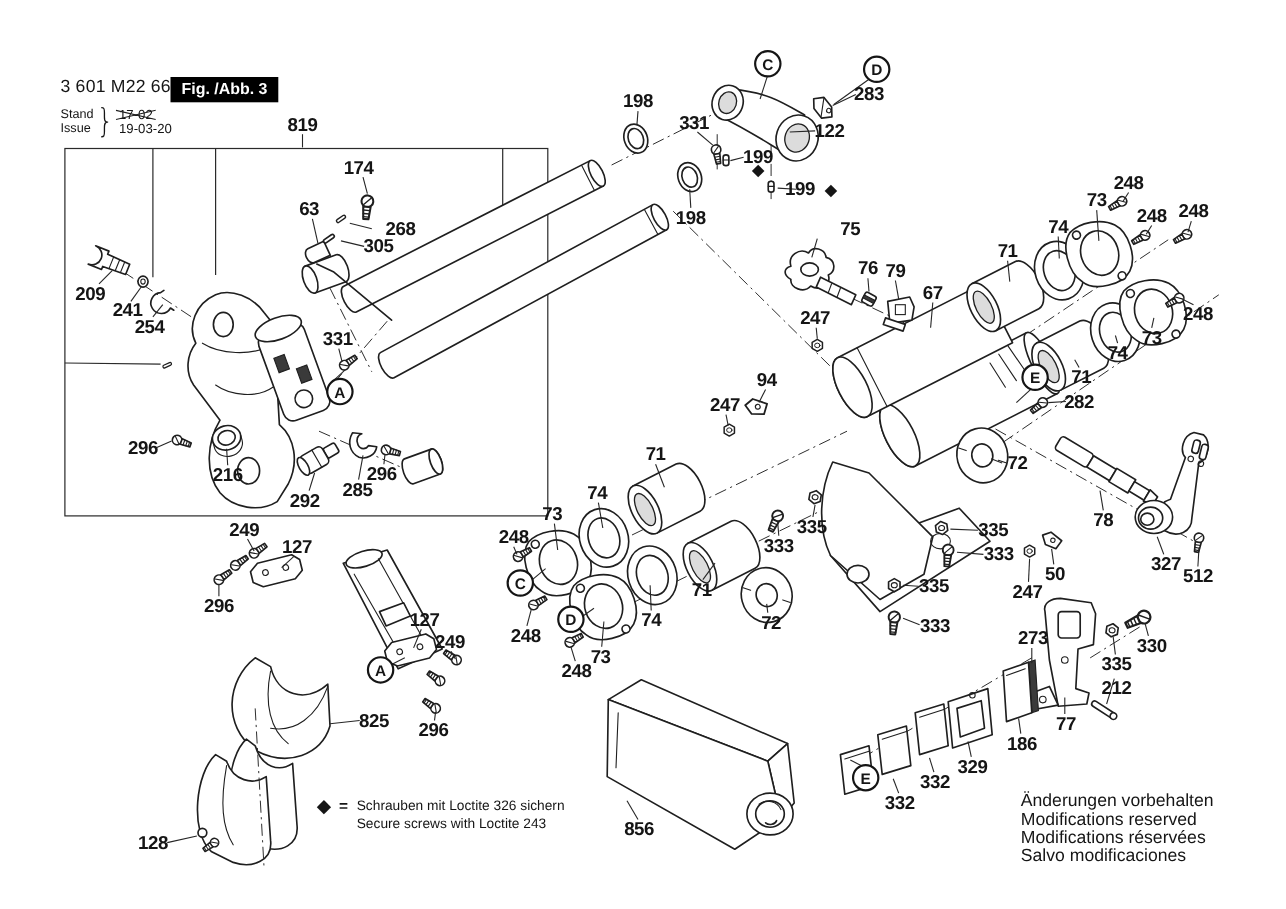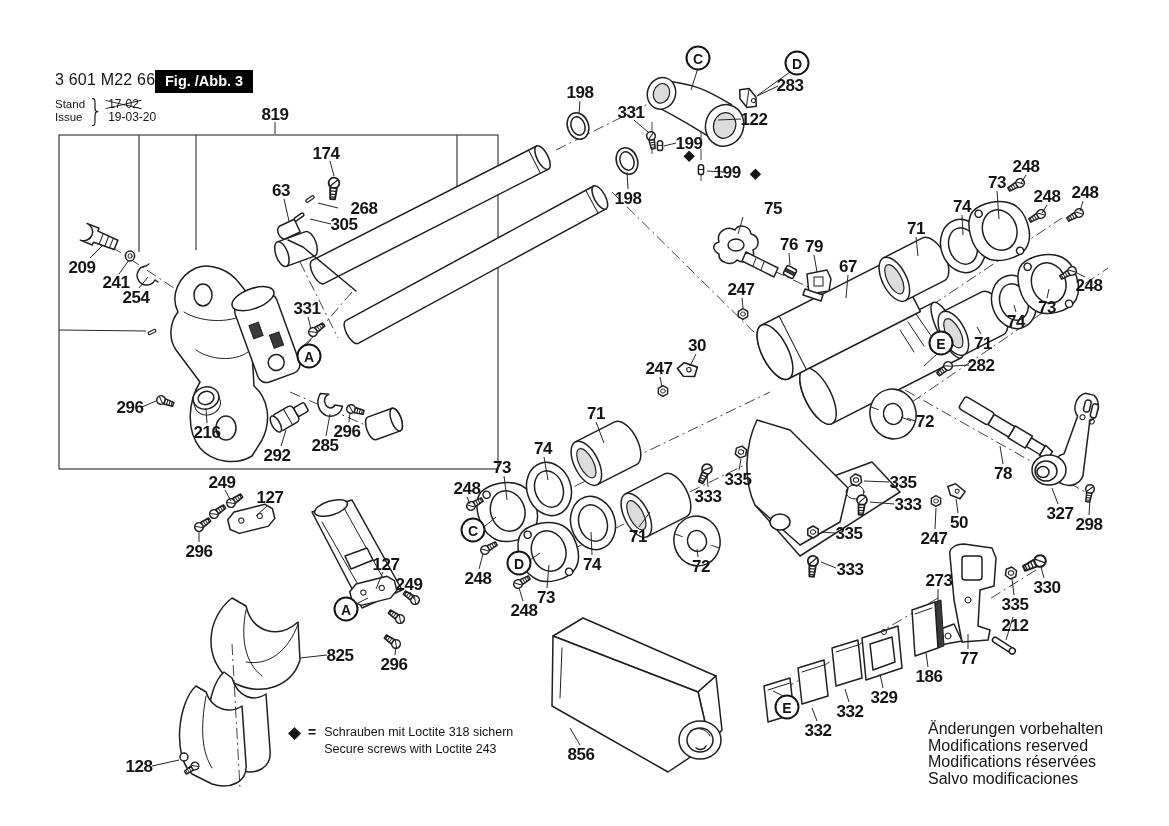--- a/index.html
+++ b/index.html
@@ -521,41 +521,41 @@
       <div class="plabel" style="left: 916px; top: 228px;">71</div>
       <div class="plabel" style="left: 962px; top: 206px;">74</div>
       <div class="plabel" style="left: 997px; top: 182px;">73</div>
       <div class="plabel" style="left: 1026px; top: 166px;">248</div>
       <div class="plabel" style="left: 1047px; top: 196px;">248</div>
       <div class="plabel" style="left: 1085px; top: 192px;">248</div>
       <div class="plabel" style="left: 1089px; top: 285px;">248</div>
       <div class="plabel" style="left: 1047px; top: 307px;">73</div>
       <div class="plabel" style="left: 1016px; top: 321px;">74</div>
       <div class="plabel" style="left: 983px; top: 343px;">71</div>
-      <div class="plabel" style="left: 697px; top: 345px;">30</div>
+      <div class="plabel" style="left: 697px; top: 345px;">94</div>
       <div class="plabel" style="left: 659px; top: 368px;">247</div>
       <div class="plabel" style="left: 981px; top: 365px;">282</div>
       <div class="plabel" style="left: 596px; top: 413px;">71</div>
       <div class="plabel" style="left: 543px; top: 448px;">74</div>
       <div class="plabel" style="left: 502px; top: 467px;">73</div>
       <div class="plabel" style="left: 467px; top: 488px;">248</div>
       <div class="plabel" style="left: 478px; top: 578px;">248</div>
       <div class="plabel" style="left: 592px; top: 564px;">74</div>
       <div class="plabel" style="left: 546px; top: 597px;">73</div>
       <div class="plabel" style="left: 524px; top: 610px;">248</div>
       <div class="plabel" style="left: 638px; top: 536px;">71</div>
       <div class="plabel" style="left: 701px; top: 566px;">72</div>
       <div class="plabel" style="left: 708px; top: 496px;">333</div>
       <div class="plabel" style="left: 738px; top: 479px;">335</div>
       <div class="plabel" style="left: 903px; top: 482px;">335</div>
       <div class="plabel" style="left: 908px; top: 504px;">333</div>
       <div class="plabel" style="left: 925px; top: 421px;">72</div>
       <div class="plabel" style="left: 1003px; top: 473px;">78</div>
       <div class="plabel" style="left: 1060px; top: 513px;">327</div>
-      <div class="plabel" style="left: 1089px; top: 524px;">298</div>
+      <div class="plabel" style="left: 1089px; top: 524px;">512</div>
       <div class="plabel" style="left: 959px; top: 522px;">50</div>
       <div class="plabel" style="left: 934px; top: 538px;">247</div>
       <div class="plabel" style="left: 849px; top: 533px;">335</div>
       <div class="plabel" style="left: 850px; top: 569px;">333</div>
       <div class="plabel" style="left: 939px; top: 580px;">273</div>
       <div class="plabel" style="left: 1047px; top: 587px;">330</div>
       <div class="plabel" style="left: 1015px; top: 604px;">335</div>
       <div class="plabel" style="left: 1015px; top: 625px;">212</div>
       <div class="plabel" style="left: 969px; top: 658px;">77</div>
       <div class="plabel" style="left: 929px; top: 676px;">186</div>
@@ -586,21 +586,21 @@
       <div>19-03-20</div>
     </div>
   </div>
 </div>
 <div id="figbox">Fig. /Abb. 3</div>
 
 <div id="legend">
   <span class="sym">◆</span>
   <span class="eq">=</span>
   <span class="lines">
-    <div>Schrauben mit Loctite 318 sichern</div>
+    <div>Schrauben mit Loctite 326 sichern</div>
     <div>Secure screws with Loctite 243</div>
   </span>
 </div>
 
 <div id="footer">
   <div>Änderungen vorbehalten</div>
   <div>Modifications reserved</div>
   <div>Modifications réservées</div>
   <div>Salvo modificaciones</div>
 </div>

